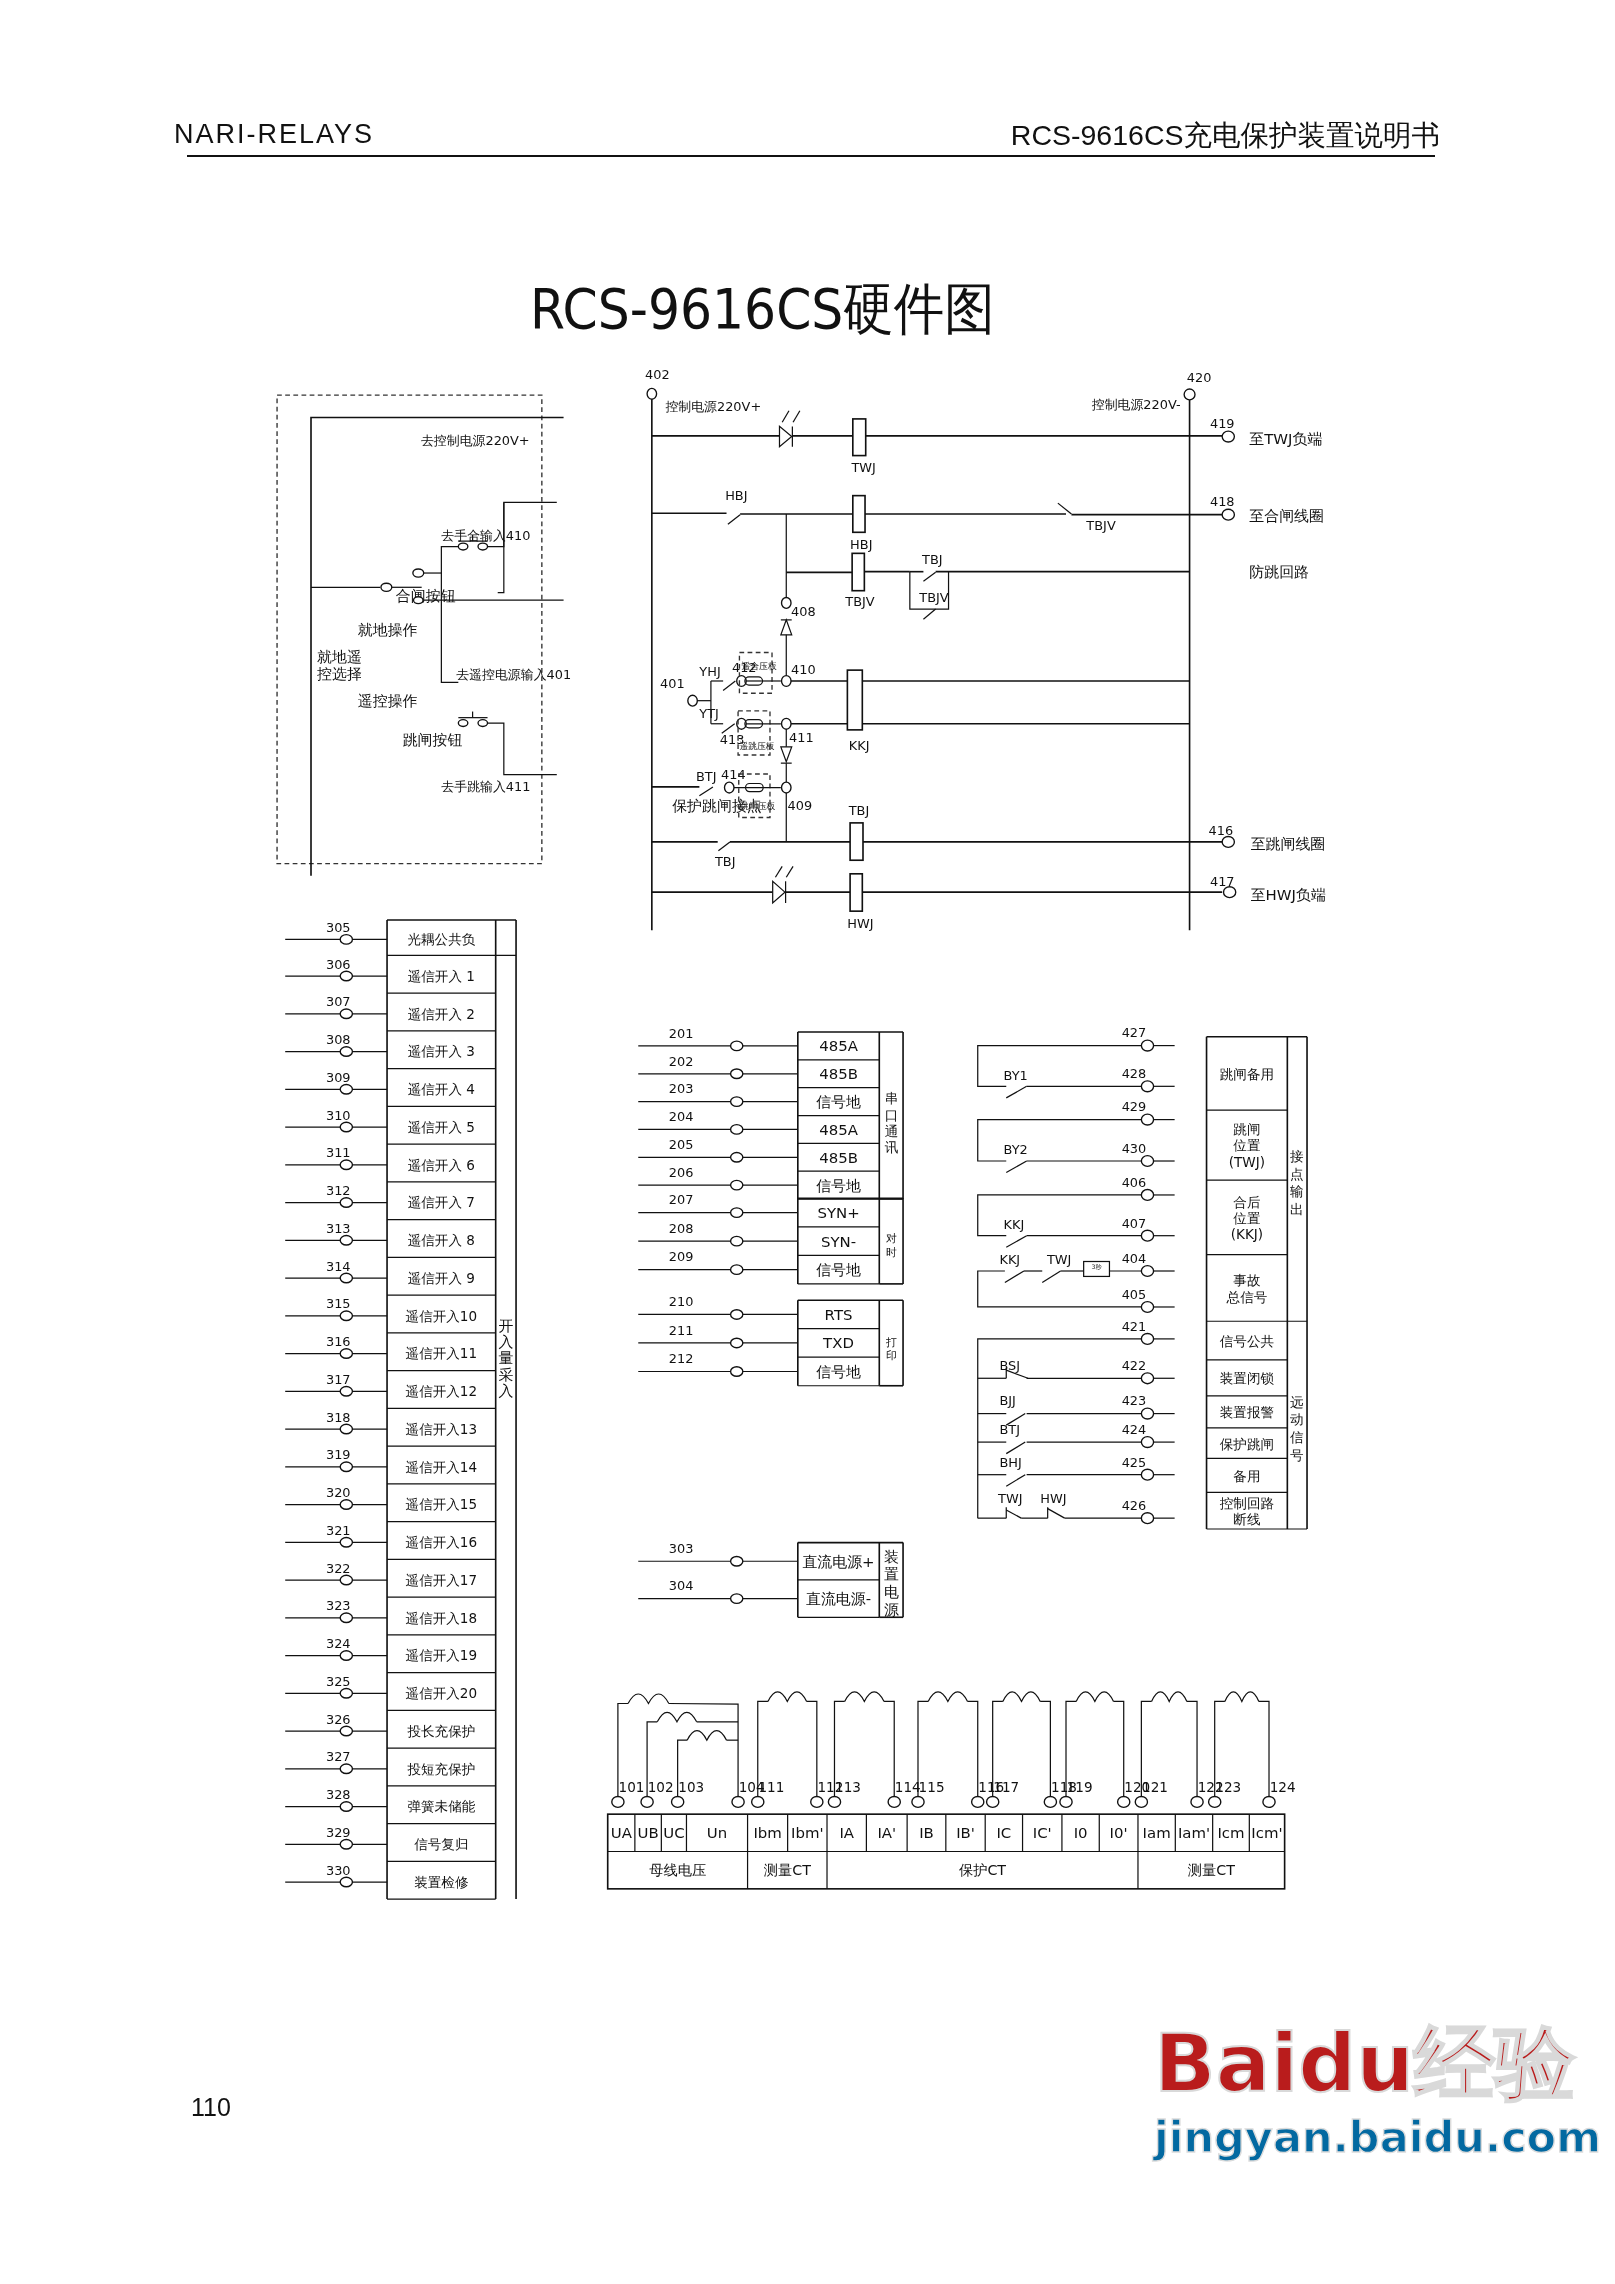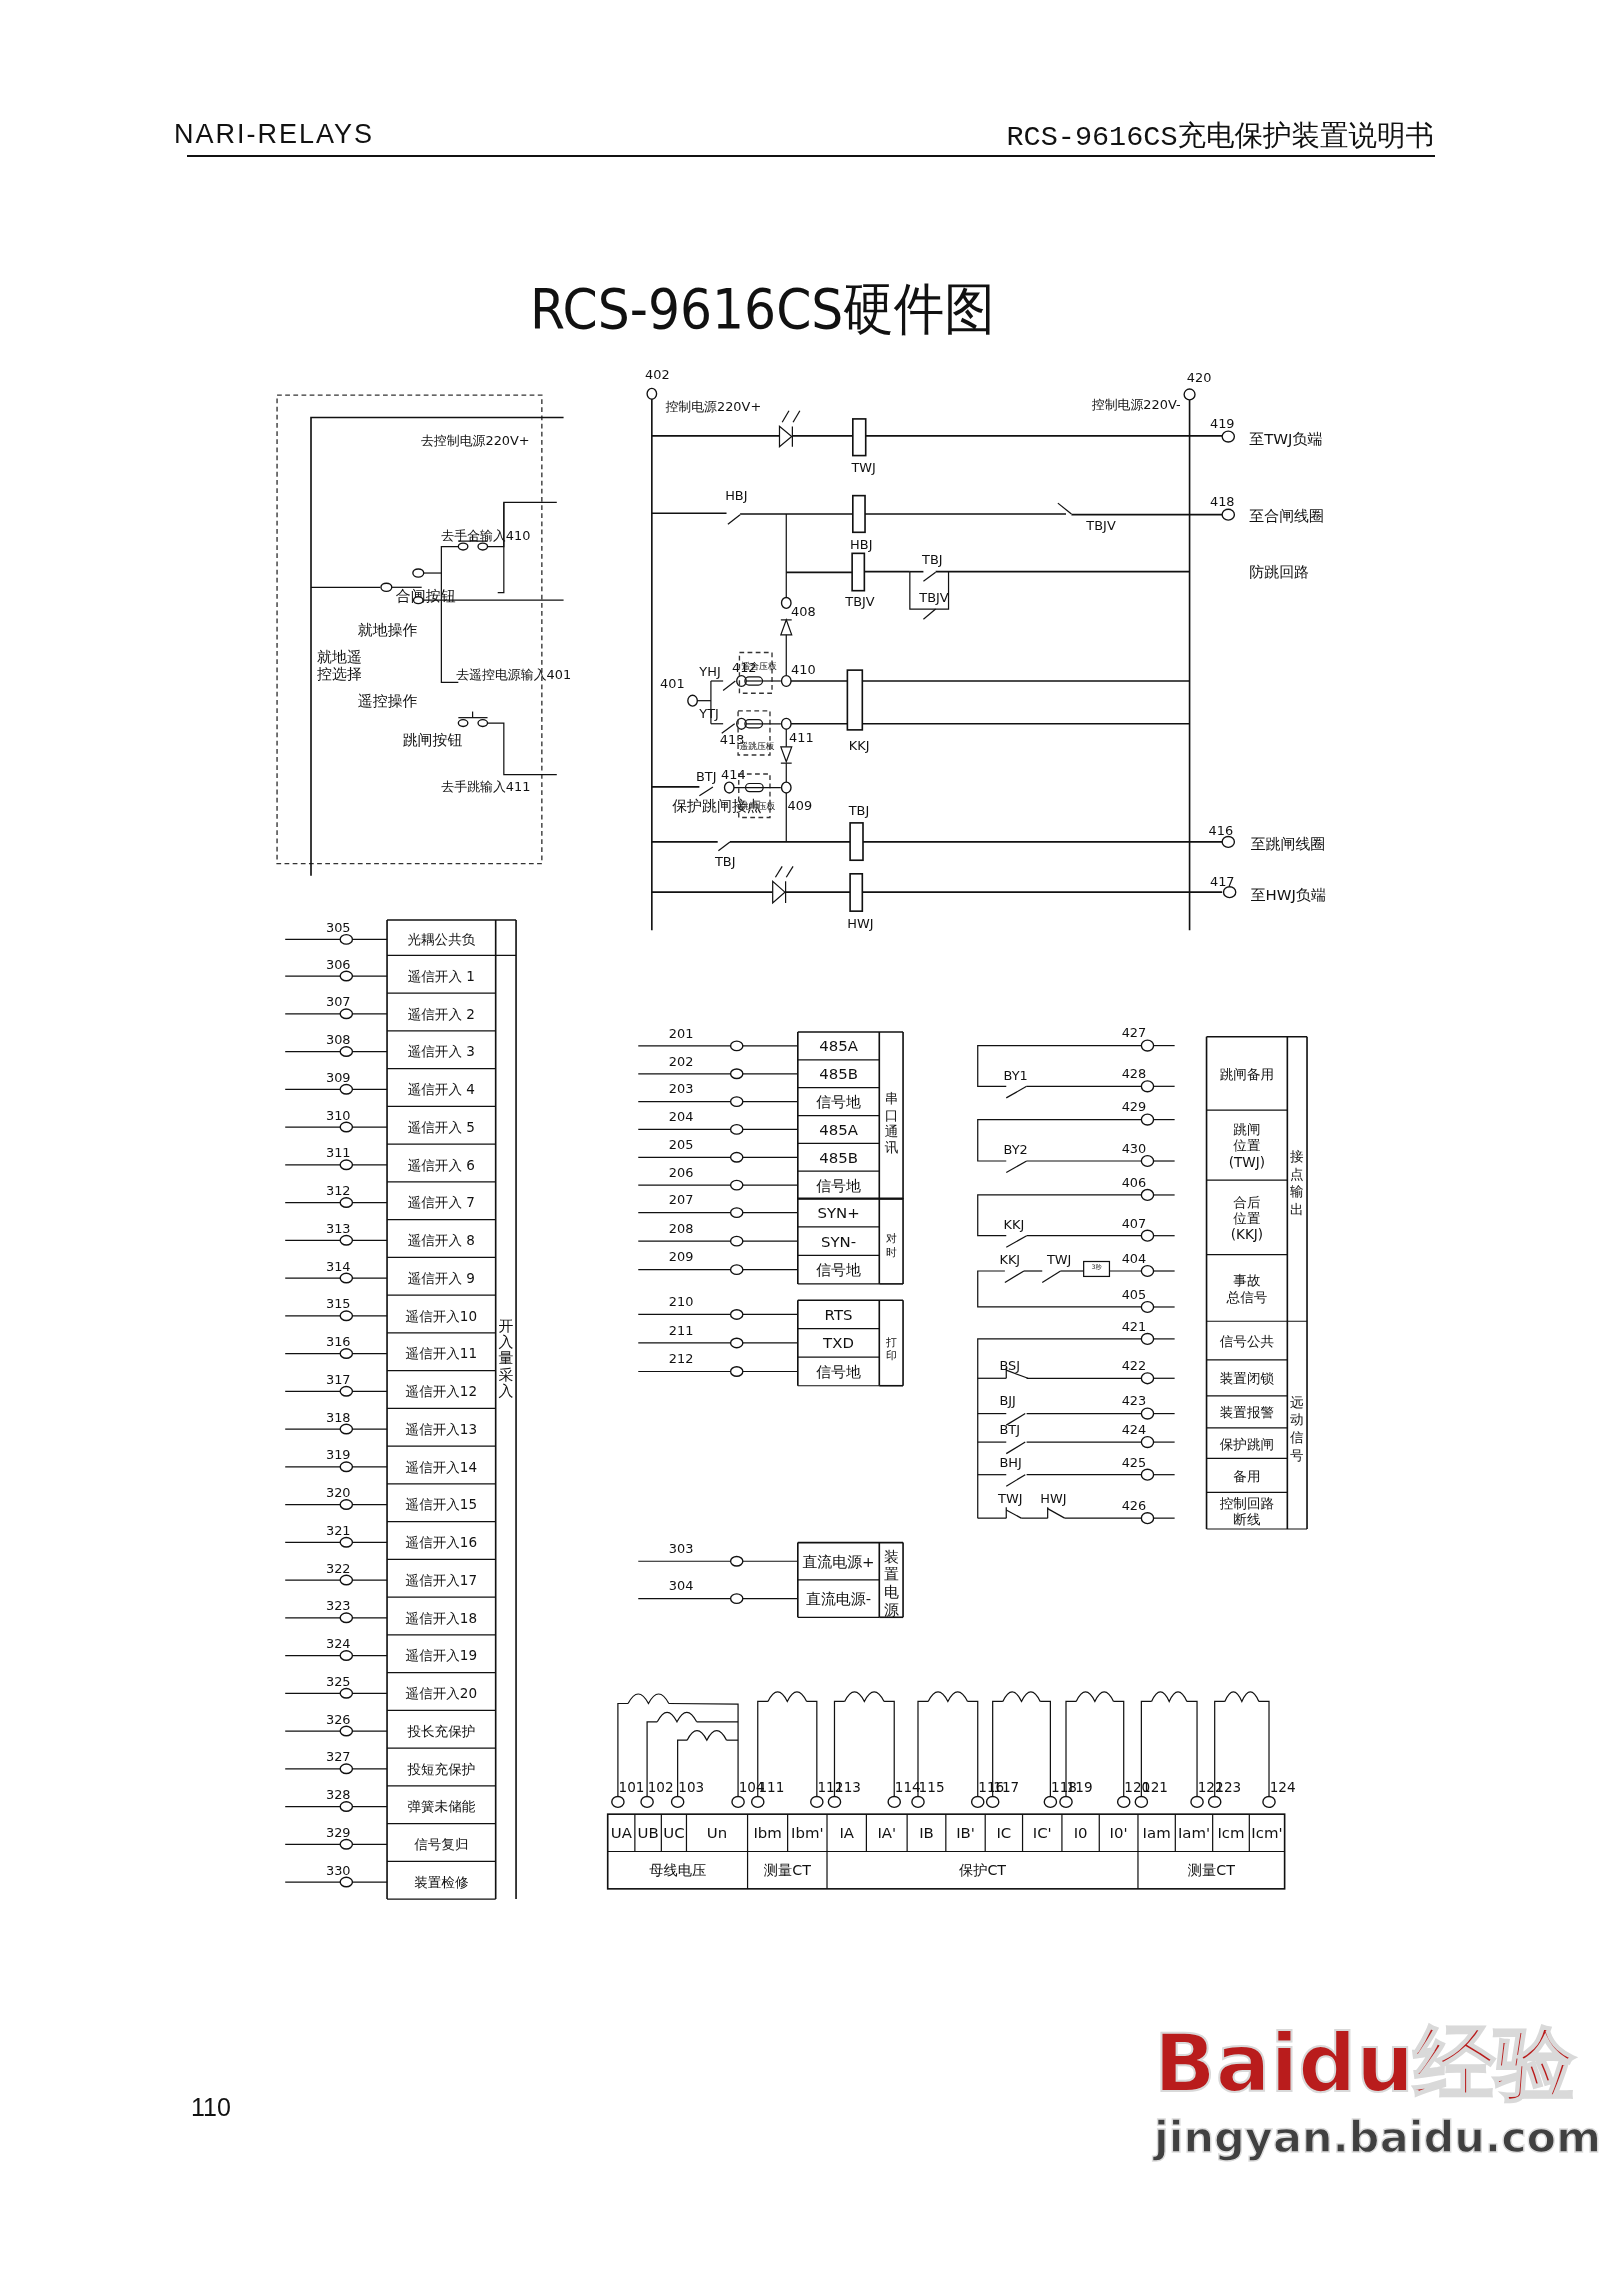--- a/index.html
+++ b/index.html
@@ -1,24 +1,24 @@
 <!DOCTYPE html>
 <html style="font-size:11px"><head>
 <meta charset="utf-8">
 <style>
   html,body{margin:0;padding:0;background:#ffffff;}
   body{width:1616px;height:2284px;position:relative;overflow:hidden;font-family:"DejaVu Sans","Liberation Sans",sans-serif;color:#111;}
   .abs{position:absolute;}
   .hdr-left{left:174px;top:119px;font-size:27px;letter-spacing:2px;font-family:"Liberation Sans",sans-serif;}
-  .hdr-right{right:182px;top:117px;font-size:28.5px;font-family:Liberation Mono, monospace;text-align:center;}
+  .hdr-right{right:176px;top:117px;font-size:28.5px;font-family:Liberation Sans, sans-serif;text-align:center;}
   .hdr-rule{left:187px;top:155px;width:1248px;height:2px;background:#111;}
   .title{left:530px;top:272px;font-size:56px;font-family:"DejaVu Sans","Liberation Sans",sans-serif;transform:scaleX(0.9);transform-origin:left top;}
   .pageno{left:191px;top:2093px;font-size:25px;font-family:"Liberation Sans",sans-serif;}
   .wm{left:1154px;top:2010px;font-size:81px;font-weight:bold;color:#b91c1c;-webkit-text-stroke:2px #d9d9d9;font-family:"DejaVu Sans",sans-serif;}
-  .wm2{left:1154px;top:2112px;font-size:43px;font-weight:bold;color:#404040;-webkit-text-stroke:1.4px #dcdcdc;font-family:"DejaVu Sans",sans-serif;}
+  .wm2{left:1154px;top:2112px;font-size:43px;font-weight:bold;color:#0369a1;-webkit-text-stroke:1.4px #dcdcdc;font-family:"DejaVu Sans",sans-serif;}
   svg text{font-family:"DejaVu Sans","Liberation Sans",sans-serif;fill:#111;}
   .ln{stroke:#111;stroke-width:2.4;fill:none;}
   .thin{stroke:#111;stroke-width:1.8;fill:none;}
   .dash{stroke:#333;stroke-width:2;fill:none;stroke-dasharray:7 5;}
   .box{stroke:#111;stroke-width:2.4;fill:#fff;}
   .term{stroke:#111;stroke-width:2;fill:#fff;}
   .t-sm{font-size:19px;}
   .t-md{font-size:22px;}
 </style>
 </head>

